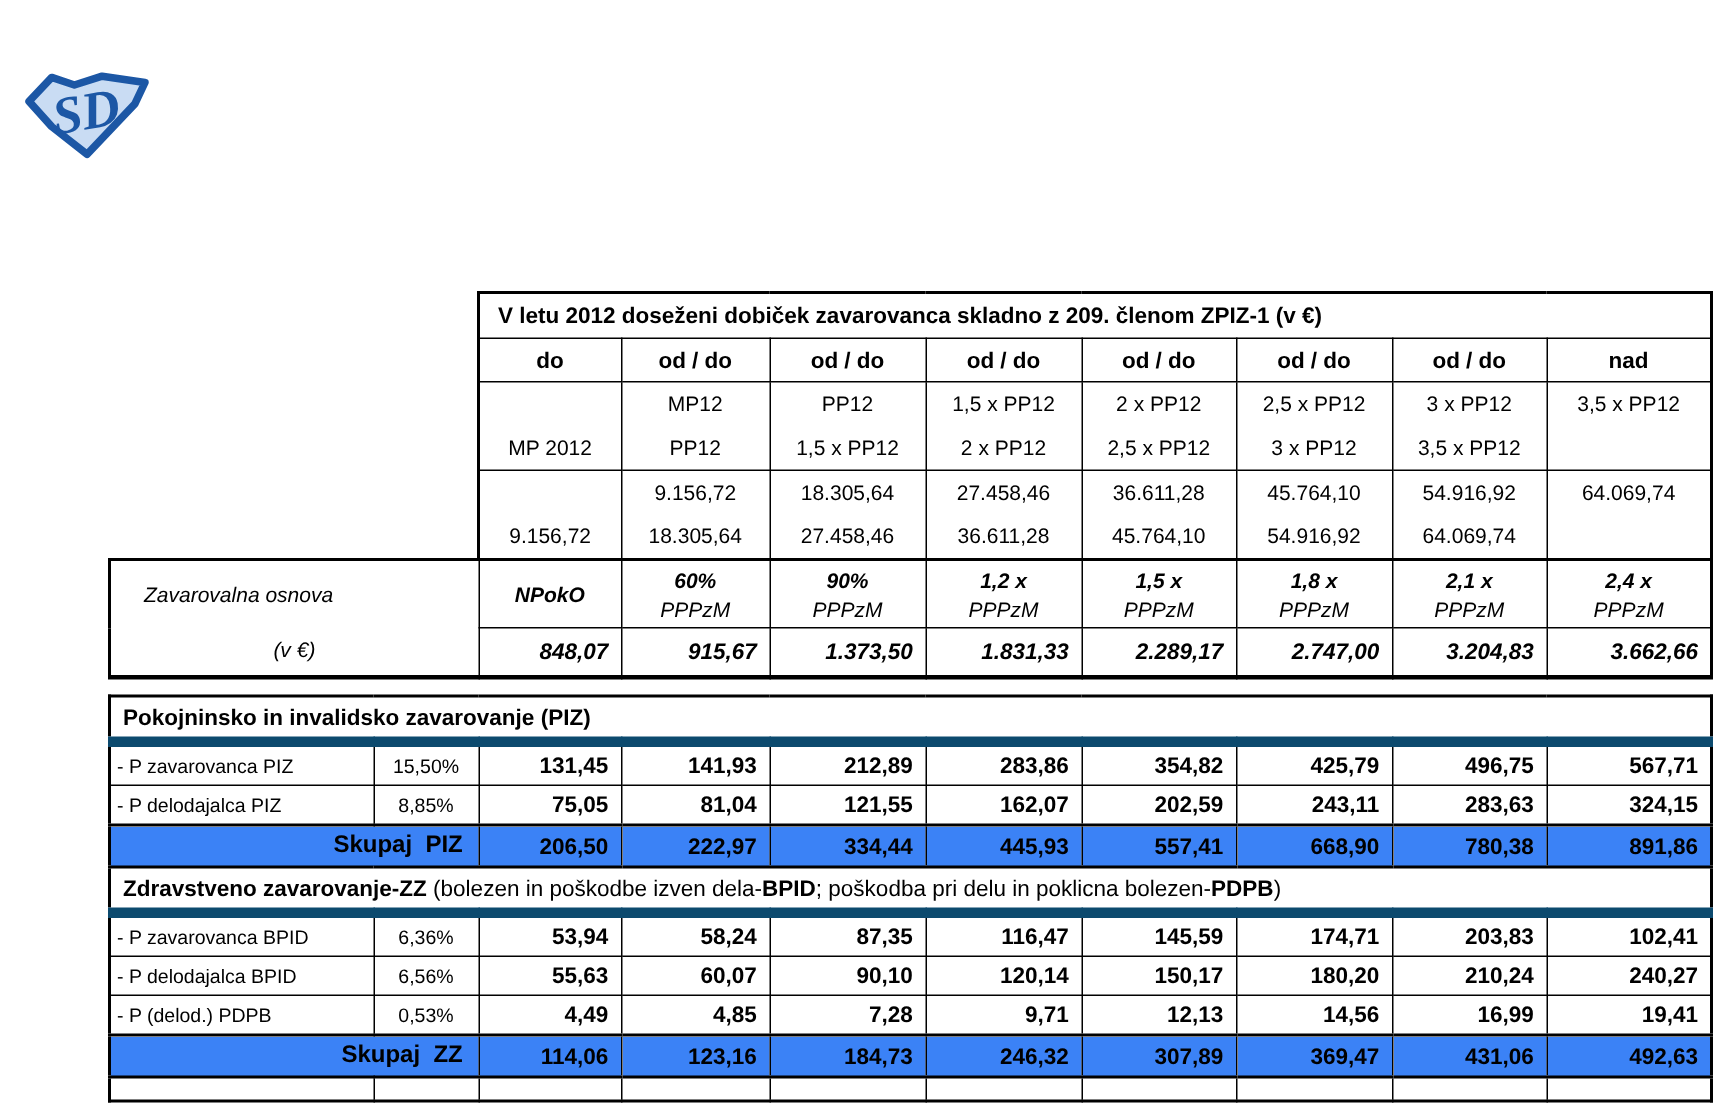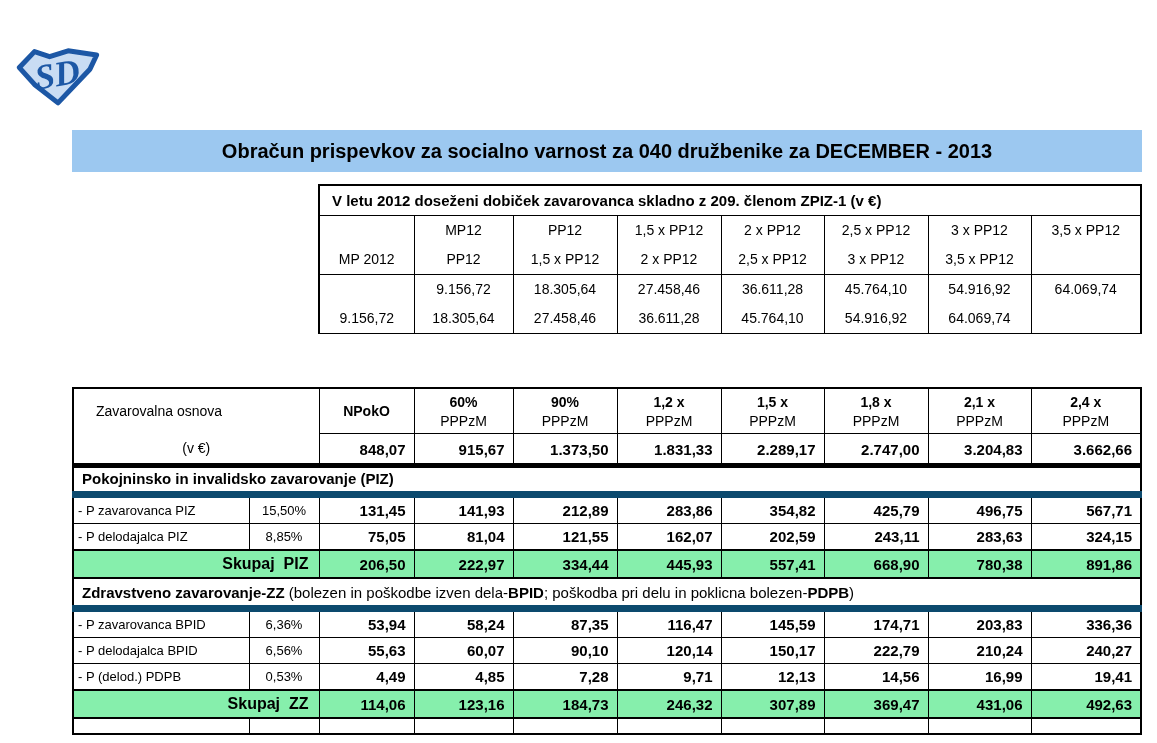--- a/index.html
+++ b/index.html
@@ -14,86 +14,93 @@
     position:absolute;left:72px;top:130px;width:1070px;height:42px;
     background:#9CC8F0;text-align:center;line-height:42px;
     font-size:20px;font-weight:bold;
   }
   
   table{border-collapse:collapse;table-layout:fixed;}
   td,th{border:1px solid #000;padding:0;font-size:14px;overflow:hidden;
         white-space:nowrap;vertical-align:middle;}
   .rgt{text-align:right;padding-right:8px;}
   
-  #profit-table{position:absolute;left:318px;top:184px;width:822px;}
+  #profit-table{position:absolute;left:318px;top:194px;width:822px;}
   #profit-table td,#profit-table th{border:1px solid #000;}
   #profit-table{border:2px solid #000;border-bottom:none;}
   #profit-title{height:29px;font-size:15px;font-weight:bold;text-align:left;
                 padding-left:12px;}
   .range-row th{height:28px;font-size:15px;font-weight:bold;text-align:center;}
   .twoline{height:58px;text-align:center;vertical-align:top;margin-left:40px;}
   .twoline span{display:block;height:29px;line-height:29px;}
   
-  #base-table{position:absolute;left:72px;top:387px;width:1068px;
-              border:2px solid #000;border-bottom:3px solid #000;}
+  #base-table{position:absolute;left:72px;top:372px;width:1068px;
+              border:2px solid #000;border-bottom:3px solid #000;font-style:italic;}
   #base-label-cell{vertical-align:top;}
   #base-label-cell .bl1{display:block;height:44px;line-height:44px;
                         text-align:left;padding-left:22px;font-size:14px;}
   #base-label-cell .bl2{display:block;height:31px;line-height:31px;
                         text-align:center;font-size:14px;}
   .factor-cell{height:44px;text-align:center;}
   .factor-cell .f1{display:block;line-height:19px;font-weight:bold;font-size:14px;}
   .factor-cell .f2{display:block;line-height:18px;font-size:14px;}
   .factor-cell .f2:empty{display:none;}
   .amount-row td{height:31px;font-weight:bold;font-size:15px;}
   
   #contrib-table{position:absolute;left:72px;top:463px;width:1068px;
                  border:2px solid #000;}
   .sec-row td{height:26px;font-size:15px;font-weight:bold;text-align:left;
               padding-left:8px;border-bottom:7px solid #0c4a6e;}
   .sec-row .norm{font-weight:normal;}
   .data-row td{height:25px;}
   .data-row .lbl{font-size:13px;text-align:left;padding-left:4px;}
   .data-row .pct{font-size:13px;text-align:center;margin-top:45px;}
   .data-row .num{font-size:15px;font-weight:bold;text-align:right;padding-right:8px;}
-  .total-row td{height:26px;background:#86efac;border-top:2px solid #000;
+  .total-row td{height:26px;background:#3b82f6;border-top:2px solid #000;
                 border-bottom:2px solid #000;font-weight:bold;}
   .total-row .total-label{text-align:right;padding-right:10px;font-size:16px;
                           white-space:pre;}
   .total-row .num{font-size:15px;text-align:right;padding-right:8px;}
   .stub-row td{height:14px;}
 </style>
 </head>
 <body>
 
 <div id="page">
 
   <svg id="logo" viewBox="0 0 100 76">
     <path d="M4 28 L22 9 L40 15 L62 8 L96 13 L88 30 L50 70 L22 48 Z" fill="#C9DCF3" stroke="#1C57A5" stroke-width="6" stroke-linejoin="round"></path>
     <text x="50" y="50" text-anchor="middle" font-size="42" font-style="italic" font-weight="bold" fill="#1C57A5" transform="rotate(-10 50 40)" font-family="Liberation Serif, serif">SD</text>
   </svg>
 
-  <div id="banner">
-    <span>Obračun prispevkov za socialno varnost za 040 družbenike za DECEMBER - 2013</span>
-  </div>
 
   <table id="profit-table">
     <colgroup>
       <col style="width:95px">
         <col style="width:99px">
         <col style="width:104px">
         <col style="width:104px">
       <col style="width:103px">
         <col style="width:104px">
         <col style="width:103px">
         <col style="width:110px">
     </colgroup>
     <tbody>
         <tr>
       <th id="profit-title" colspan="8">V letu 2012 doseženi dobiček zavarovanca skladno z 209. členom ZPIZ-1 (v €)</th>
+    </tr>
+    <tr class="range-row">
+      <th>do</th>
+      <th>od / do</th>
+      <th>od / do</th>
+      <th>od / do</th>
+      <th>od / do</th>
+      <th>od / do</th>
+      <th>od / do</th>
+      <th>nad</th>
     </tr>
     <tr>
       <td class="twoline">
         <span></span>
         <span>MP 2012</span>
           </td>
       <td class="twoline">
         <span>MP12</span>
         <span>PP12</span>
           </td>
@@ -288,31 +295,31 @@
       <tr class="data-row">
         <td class="lbl">- P zavarovanca BPID</td>
         <td class="pct">6,36%</td>
         <td class="num">53,94</td>
         <td class="num">58,24</td>
         <td class="num">87,35</td>
         <td class="num">116,47</td>
         <td class="num">145,59</td>
         <td class="num">174,71</td>
         <td class="num">203,83</td>
-        <td class="num">336,36</td>
+        <td class="num">102,41</td>
       </tr>
         <tr class="data-row">
         <td class="lbl">- P delodajalca BPID</td>
         <td class="pct">6,56%</td>
         <td class="num">55,63</td>
         <td class="num">60,07</td>
         <td class="num">90,10</td>
         <td class="num">120,14</td>
         <td class="num">150,17</td>
-        <td class="num">222,79</td>
+        <td class="num">180,20</td>
         <td class="num">210,24</td>
         <td class="num">240,27</td>
       </tr>
         <tr class="data-row">
         <td class="lbl">- P (delod.) PDPB</td>
         <td class="pct">0,53%</td>
         <td class="num">4,49</td>
         <td class="num">4,85</td>
         <td class="num">7,28</td>
         <td class="num">9,71</td>

